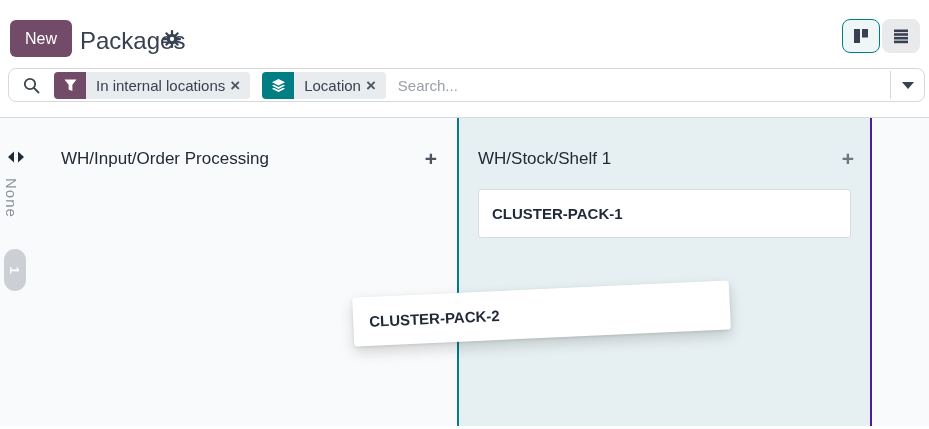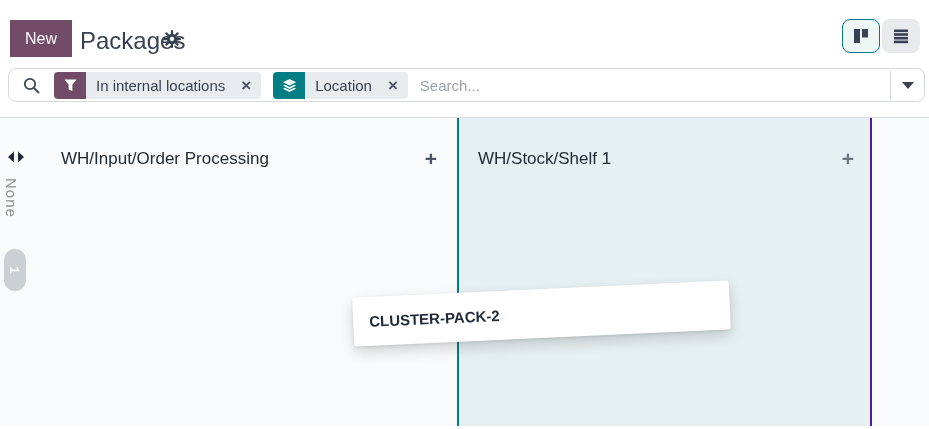--- a/index.html
+++ b/index.html
@@ -2,41 +2,41 @@
 <html><head>
 <meta charset="utf-8">
 <style>
   * { margin:0; padding:0; box-sizing:border-box; }
   html,body { background:#fff; }
   body { font-family:"Liberation Sans", sans-serif; }
   .stage { position:relative; width:929px; height:429px; background:#fff; overflow:hidden; }
 
   
   .new-btn { position:absolute; left:10px; top:20px; height:37px; padding:0 15px;
-    background:#714B67; color:#fff; border:none; border-radius:0;
+    background:#714B67; color:#fff; border:none; border-radius:6px;
     font-size:16px; font-weight:500; cursor:pointer; font-family:inherit; }
   .page-title { position:absolute; left:80px; top:27px; font-size:24px; color:#374151; }
   .gear-btn { position:absolute; left:163px; top:30px; width:18px; height:18px;
     border:none; background:transparent; cursor:pointer; padding:0; }
   .view-switcher { position:absolute; left:842px; top:19px; display:flex; gap:2px; }
   .vs-btn { width:38px; height:34px; display:flex; align-items:center; justify-content:center;
     border:1px solid transparent; border-radius:8px; background:#e8eaec; cursor:pointer; }
   .vs-btn.active { background:#eef6f6; border-color:#017E84; }
 
   
   .searchbar { position:absolute; left:8px; top:68px; width:917px; height:34px;
     background:#fff; border:1px solid #d6d9dc; border-radius:8px;
     display:flex; align-items:center; padding-left:14px; }
   .mag { flex:0 0 auto; margin-right:14px; display:flex; }
   .facet { display:flex; align-items:stretch; height:27px; border-radius:4px;
     overflow:hidden; margin-right:12px; flex:0 0 auto; }
   .facet-icon { width:32px; display:flex; align-items:center; justify-content:center; }
   .facet-icon.purple { background:#714B67; }
   .facet-icon.teal { background:#017E84; }
-  .facet-body { background:#e9ecef; display:flex; align-items:center; padding:0 10px; gap:16px; }
+  .facet-body { background:#e9ecef; display:flex; align-items:center; padding:0 10px; gap:5px; }
   .facet-label { font-size:15px; color:#374151; white-space:nowrap; }
   .facet-x { font-size:17px; font-weight:700; color:#4b5563; line-height:1;
     background:none; border:none; cursor:pointer; padding:0; font-family:inherit; }
   .search-input { flex:1 1 auto; border:none; outline:none; font-size:15px;
     color:#374151; font-family:Liberation Sans, sans-serif; background:transparent; min-width:40px; }
   .search-input::placeholder { color:#9aa0a8; }
   .sb-divider { width:1px; align-self:stretch; margin:2px 0; background:#d6d9dc; flex:0 0 auto; }
   .caret-btn { width:33px; height:100%; border:none; background:transparent; cursor:pointer;
     display:flex; align-items:center; justify-content:center; flex:0 0 auto; }
   .caret { width:0; height:0; border-left:6px solid transparent; border-right:6px solid transparent;
@@ -174,19 +174,20 @@
         <span class="kcol-title">WH/Input/Order Processing</span>
         <button class="plus-btn plus-dark">+</button>
       </div>
     </div>
 
     <div class="kcol kcol-2">
       <div class="kcol-header">
         <span class="kcol-title">WH/Stock/Shelf 1</span>
         <button class="plus-btn plus-gray">+</button>
       </div>
+      <div class="kcard">CLUSTER-PACK-1</div>
     </div>
 
   </div>
 
   <div class="drag-card">CLUSTER-PACK-2</div>
 
 </div>
 
 </body></html>

